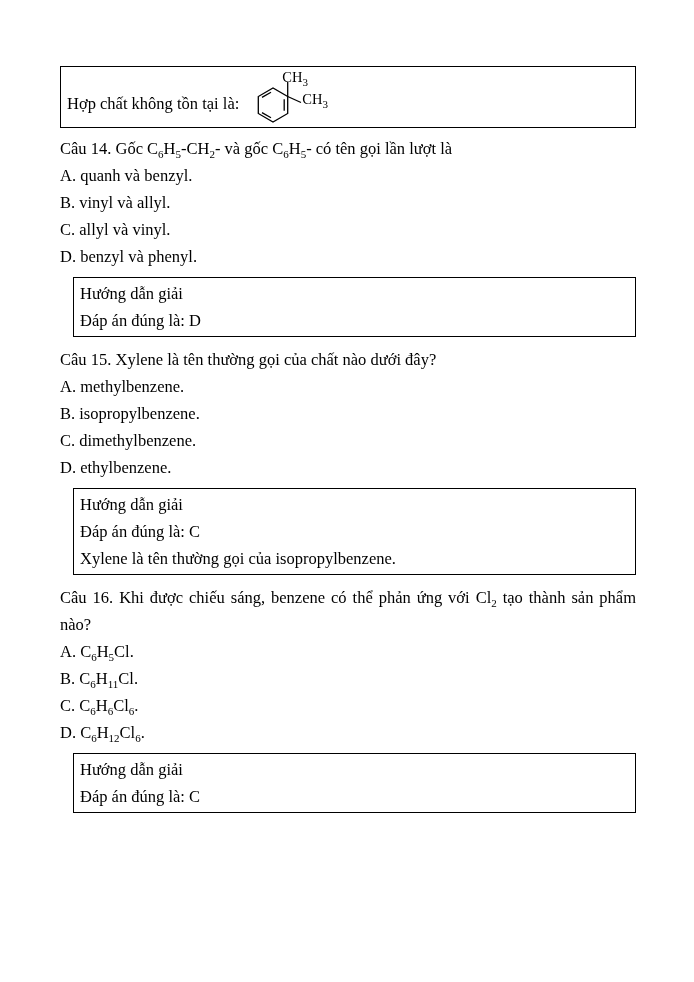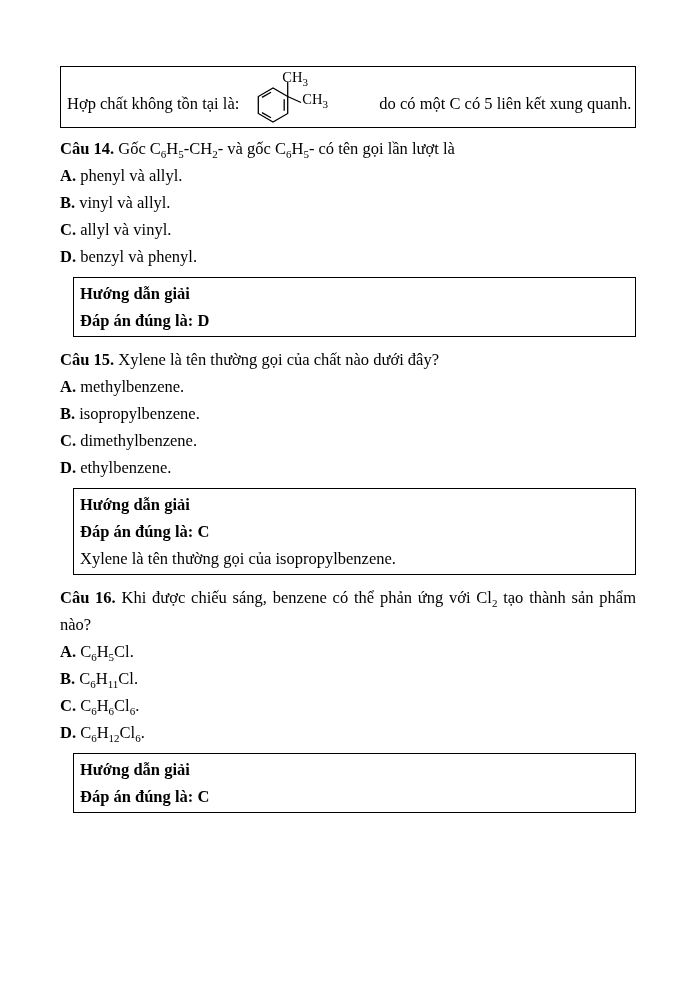--- a/index.html
+++ b/index.html
@@ -19,21 +19,21 @@
     min-height: 57px; margin: 0 0 7px 0;
   }
   .note-prefix { margin: 0 4px 11px 0; white-space: nowrap; }
   .note-suffix { margin: 0 0 11px 24px; white-space: nowrap; }
   .structure { position: relative; width: 112px; height: 56px; flex: none; }
   .structure svg { position: absolute; left: 0; top: 0; }
   .chem-label { position: absolute; font-size: 14.5px; line-height: 1; }
   .chem-label-top { left: 39px; top: 1px; }
   .chem-label-right { left: 59px; top: 23px; }
   p.line { margin: 0; line-height: 27px; }
-  .b { font-weight: bold; }
+  .b { font-weight: normal; }
   .justify { text-align: justify; }
   .sol { margin: 7px 0 9px 13px; }
   sub { font-size: 11px; line-height: 0; }
   section { margin: 0; }
 </style>
 </head>
 <body>
 
 <div class="doc">
 
@@ -44,31 +44,30 @@
         <polygon points="44.7,27.5 30,19 15.3,27.5 15.3,44.5 30,53 44.7,44.5" fill="none" stroke="#000" stroke-width="1.3"></polygon>
         <line x1="28" y1="23.2" x2="19" y2="28.4" stroke="#000" stroke-width="1.3"></line>
         <line x1="19" y1="43.6" x2="28" y2="48.8" stroke="#000" stroke-width="1.3"></line>
         <line x1="41.2" y1="30.2" x2="41.2" y2="41.8" stroke="#000" stroke-width="1.3"></line>
         <line x1="44.7" y1="27.5" x2="44.7" y2="13" stroke="#000" stroke-width="1.3"></line>
         <line x1="44.7" y1="27.5" x2="58" y2="33.5" stroke="#000" stroke-width="1.3"></line>
       </svg>
       <span class="chem-label chem-label-top">CH<sub>3</sub></span>
       <span class="chem-label chem-label-right">CH<sub>3</sub></span>
     </span>
-    <span class="note-suffix">do có một C có 5 liên kết xung quanh.</span>
   </div>
 
   <section>
     <p class="line">
       <span class="b">Câu 14.</span>
       <span>Gốc C<sub>6</sub>H<sub>5</sub>-CH<sub>2</sub>- và gốc C<sub>6</sub>H<sub>5</sub>- có tên gọi lần lượt là</span>
     </p>
     <p class="line">
       <span class="b">A.</span>
-      <span>phenyl và allyl.</span>
+      <span>quanh và benzyl.</span>
     </p>
     <p class="line">
       <span class="b">B.</span>
       <span>vinyl và allyl.</span>
     </p>
     <p class="line">
       <span class="b">C.</span>
       <span>allyl và vinyl.</span>
     </p>
     <p class="line">

